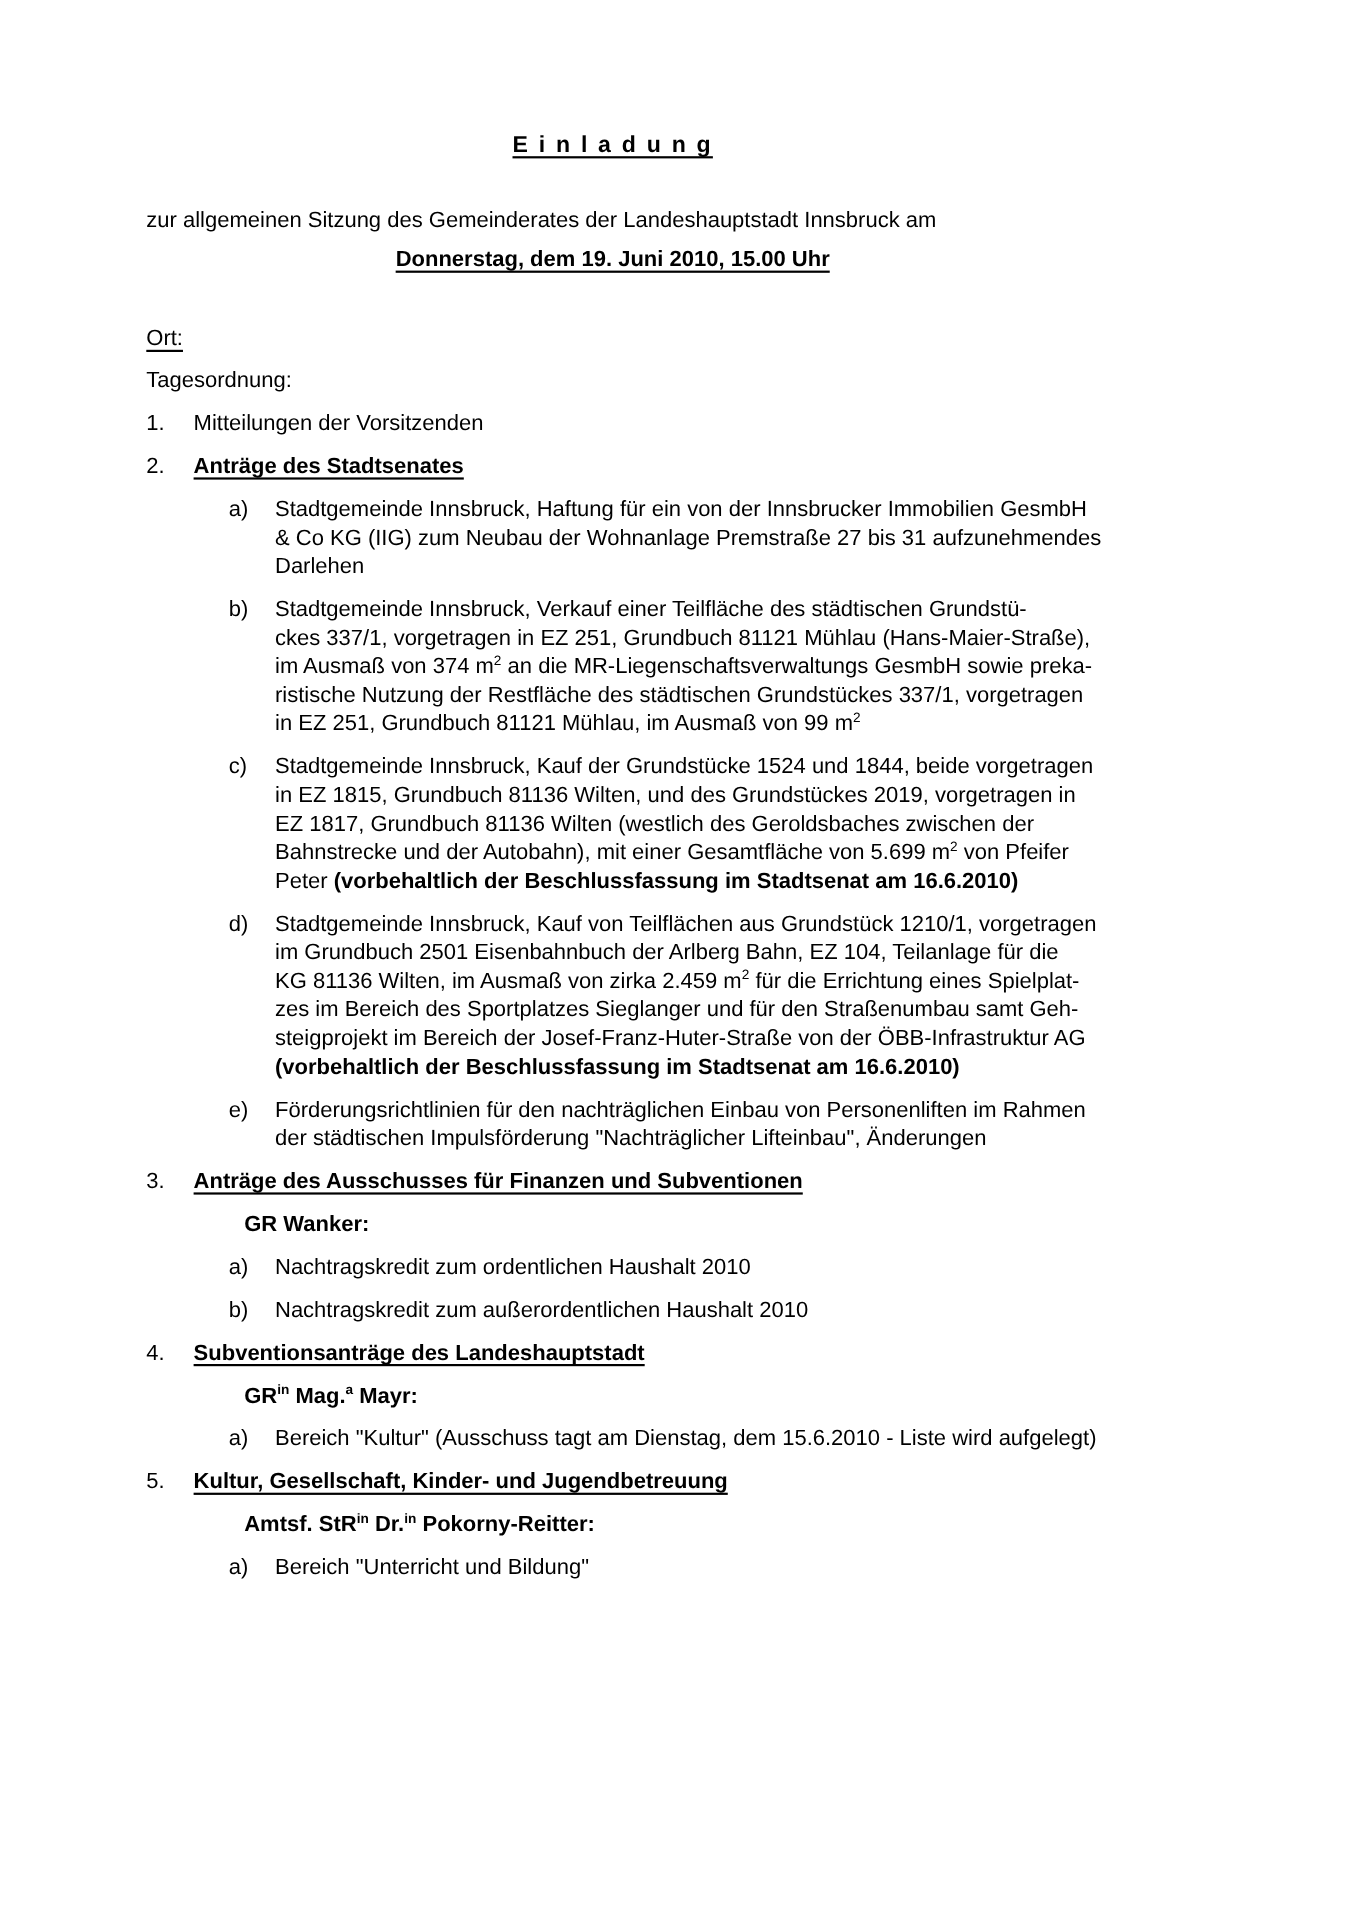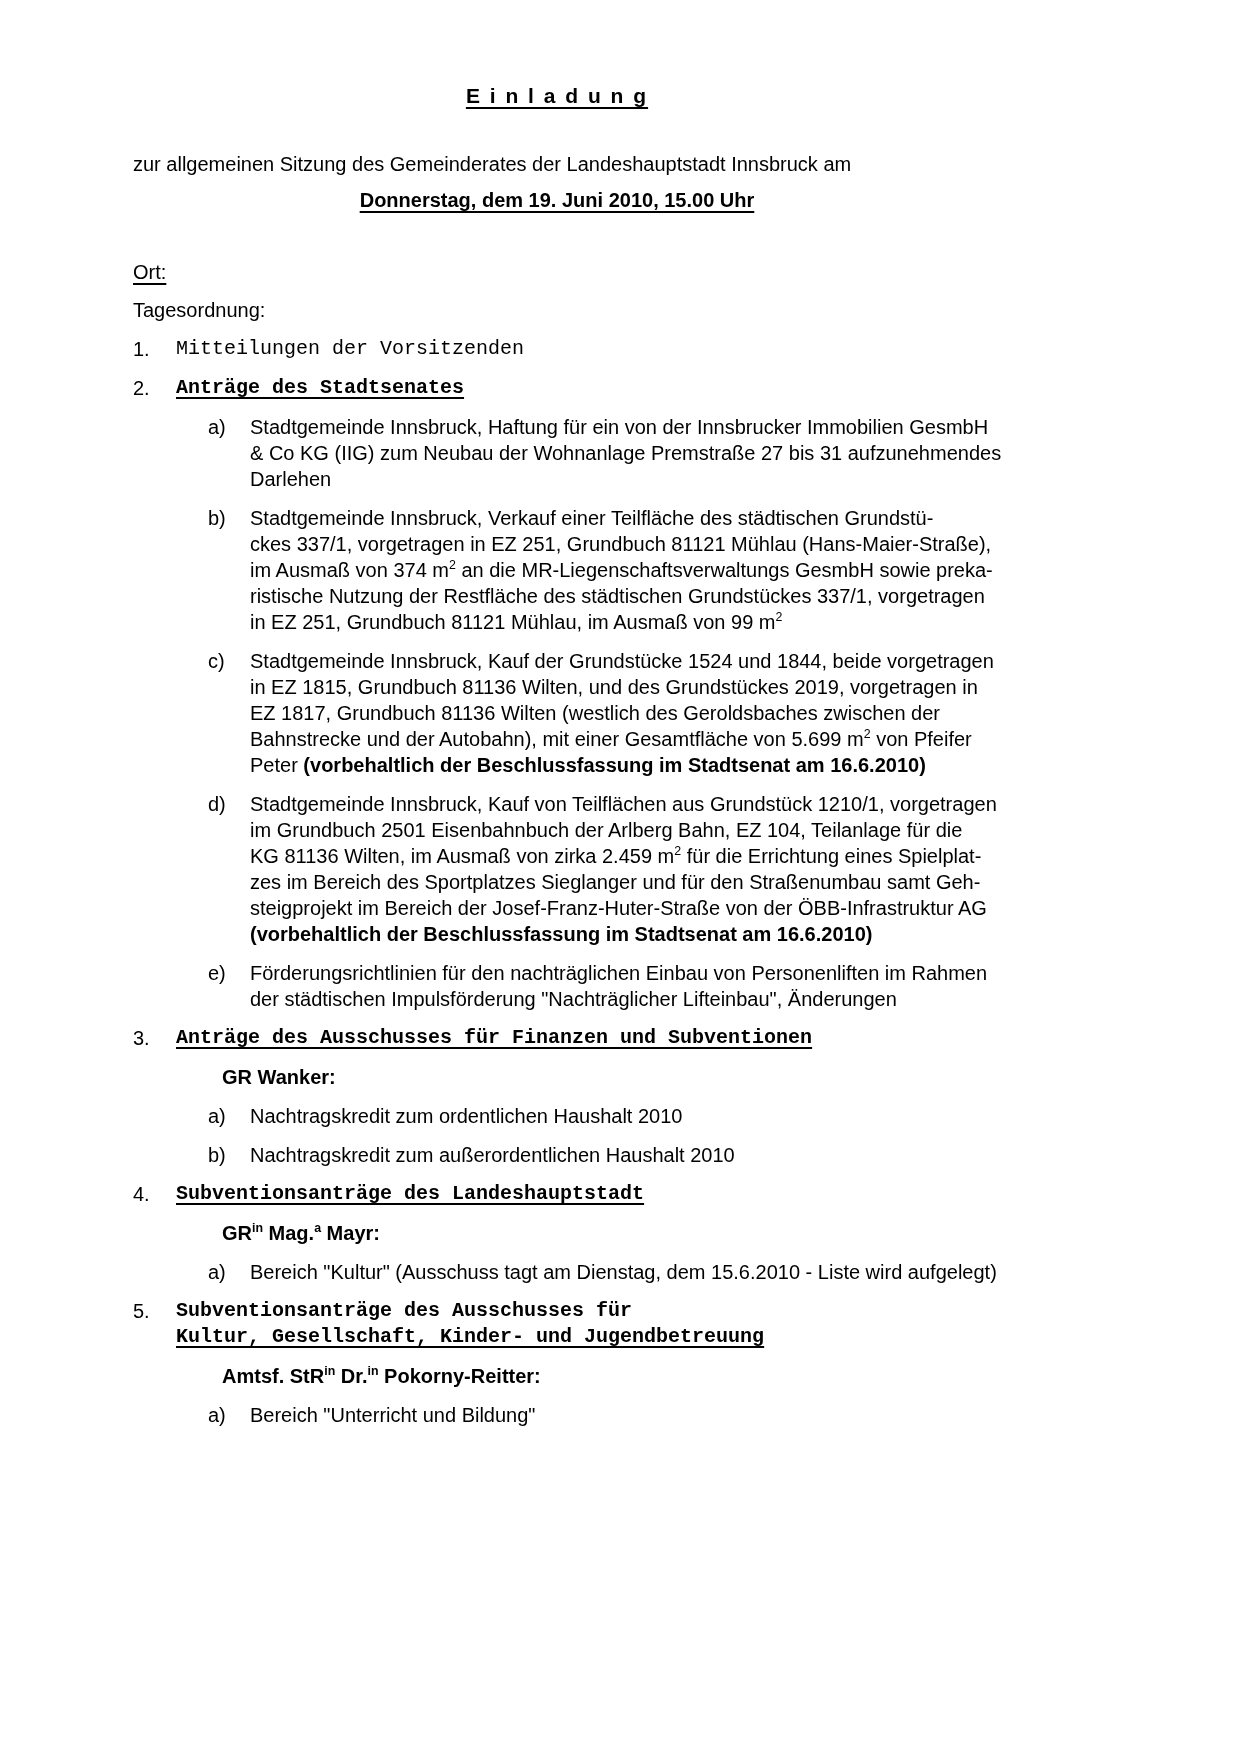--- a/index.html
+++ b/index.html
@@ -10,21 +10,21 @@
     font-family: "Liberation Sans", sans-serif;
     color: #000000;
     font-size: 20px;
     line-height: 26px;
     overflow: hidden;
   }
   .page {
     width: 1100px;
     height: 1755px;
     background: #ffffff;
-    padding: 83px 60px 0 133px;
+    padding: 119px 60px 0 133px;
   }
   .center-col { width: 848px; text-align: center; }
   .title {
     font-size: 21px;
     font-weight: 700;
     letter-spacing: 2px;
     text-decoration: underline;
     text-underline-offset: 4px;
   }
   .intro { margin-top: 42px; }
@@ -33,21 +33,21 @@
     font-weight: 700;
     text-decoration: underline;
     text-underline-offset: 4px;
   }
   .ort-row { margin-top: 46px; display: flex; }
   .ort-label { width: 63px; flex: none; }
   .ort-label .u { text-decoration: underline; text-underline-offset: 4px; text-align: center; }
   .agenda-label { margin-top: 12px; }
   .agenda-item .num-row { display: flex; margin-top: 13px; }
   .num { width: 43px; flex: none; }
-  .head { white-space: pre-wrap; font-family: Liberation Mono, monospace; }
+  .head { white-space: pre-wrap; }
   .speaker { margin-top: 13px; margin-left: 89px; }
   .sub-row { display: flex; margin-top: 13px; margin-left: 75px; }
   .letter { width: 42px; flex: none; }
   .subtext { white-space: pre-wrap; }
   .b { font-weight: 700; }
   .u { text-decoration: underline; text-underline-offset: 4px; }
   sup { font-size: 0.62em; vertical-align: super; line-height: 0; }
 </style>
 </head>
 <body>
@@ -141,22 +141,21 @@
         </div>
         <p class="speaker"><span class="b">GR</span><sup class="b">in</sup><span class="b"> Mag.</span><sup class="b">a</sup><span class="b"> Mayr:</span></p>
         <div class="sub-row">
           <span class="letter">a)</span>
           <span class="subtext"><span>Bereich "Kultur" (Ausschuss tagt am Dienstag, dem 15.6.2010 - Liste wird aufgelegt)</span></span>
         </div>
       </div>
       <div class="agenda-item">
         <div class="num-row">
           <span class="num">5.</span>
-          <span class="head"><span class="b">Subventionsanträge des Ausschusses für
-</span><span class="b u">Kultur, Gesellschaft, Kinder- und Jugendbetreuung</span></span>
+          <span class="head"><span class="b u">Kultur, Gesellschaft, Kinder- und Jugendbetreuung</span></span>
         </div>
         <p class="speaker"><span class="b">Amtsf. StR</span><sup class="b">in</sup><span class="b"> Dr.</span><sup class="b">in</sup><span class="b"> Pokorny-Reitter:</span></p>
         <div class="sub-row">
           <span class="letter">a)</span>
           <span class="subtext"><span>Bereich "Unterricht und Bildung"</span></span>
         </div>
       </div>
     </div>
 
 </div>

